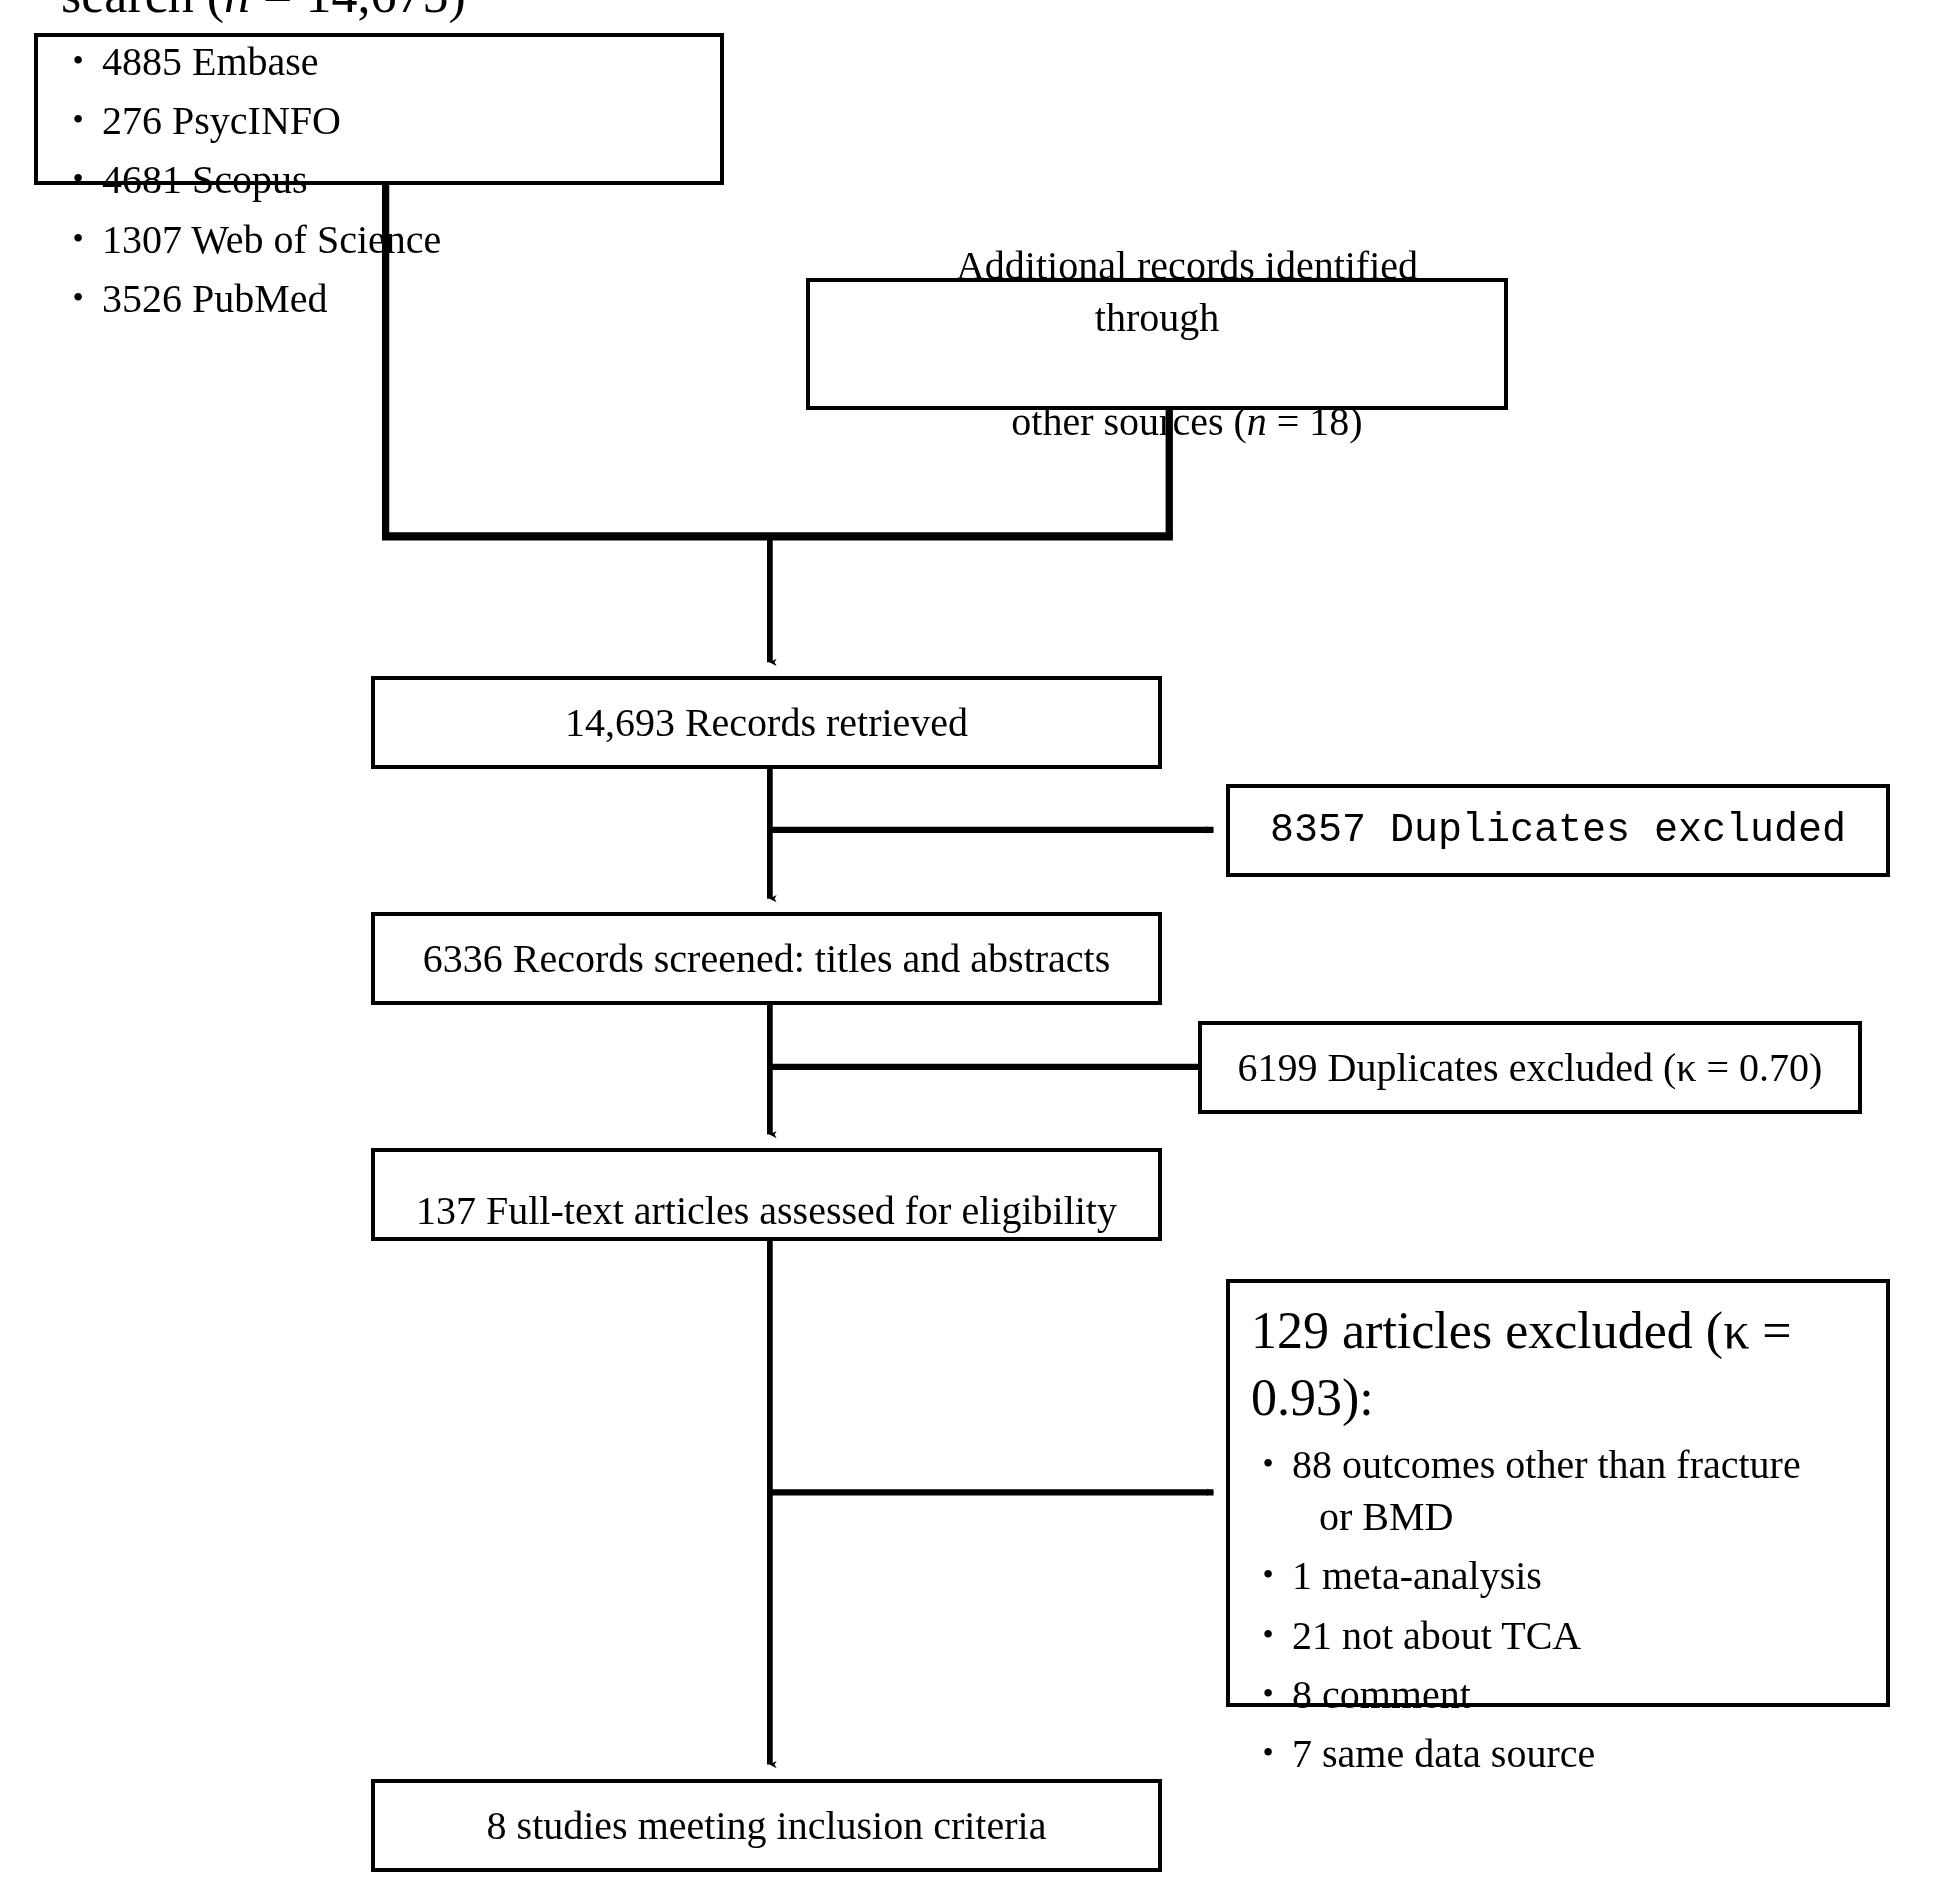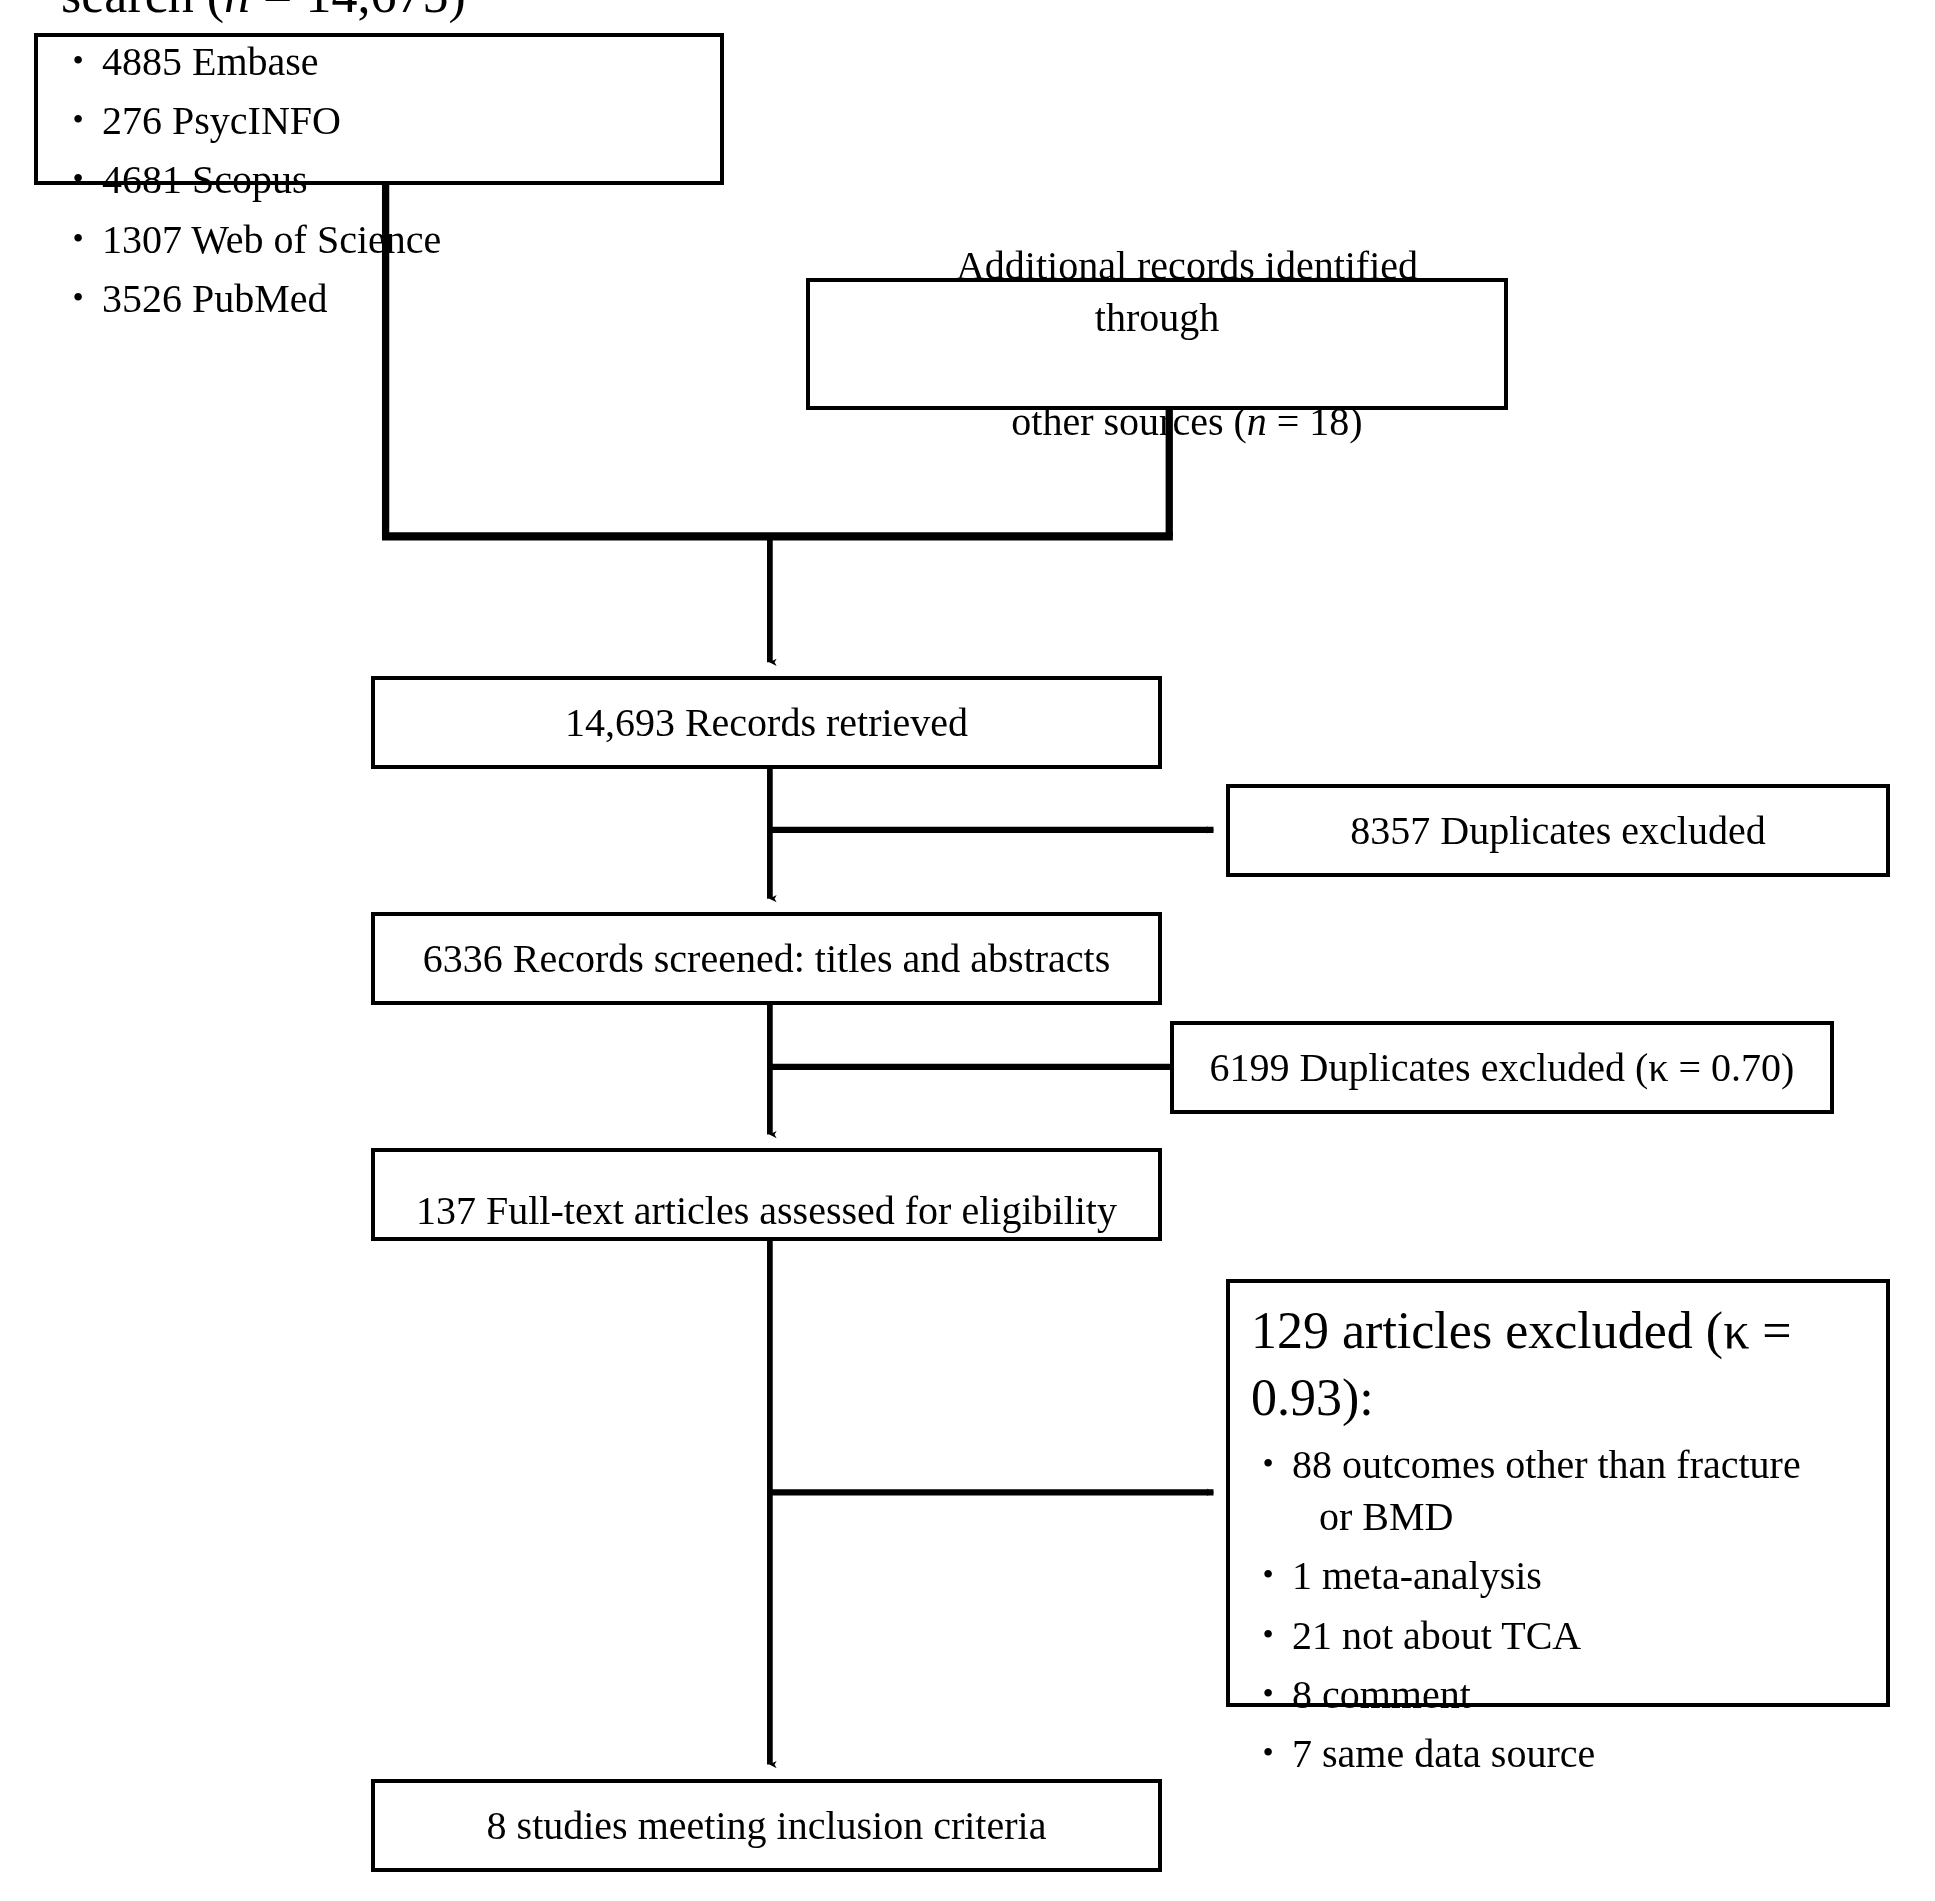--- a/index.html
+++ b/index.html
@@ -90,27 +90,28 @@
     left: 806px; top: 278px; width: 702px; height: 132px;
     padding: 0 21px;
   }
   #box-records-retrieved {
     left: 371px; top: 676px; width: 791px; height: 93px;
     padding: 0 15.6px;
   }
   #box-duplicates-1 {
     left: 1226px; top: 784px; width: 664px; height: 93px;
     padding: 0 15.6px;
+    font-family: Liberation Mono, monospace;
   }
   #box-records-screened {
     left: 371px; top: 912px; width: 791px; height: 93px;
     padding: 0 21px;
   }
   #box-duplicates-2 {
-    left: 1170px; top: 1021px; width: 664px; height: 93px;
+    left: 1198px; top: 1021px; width: 664px; height: 93px;
     padding: 0 15.6px;
     align-items: center;
   }
   #box-fulltext-assessed {
     left: 371px; top: 1148px; width: 791px; height: 93px;
     padding: 0 15.6px;
     justify-content: flex-end;
   }
   #box-articles-excluded {
     left: 1226px; top: 1279px; width: 664px; height: 428px;

